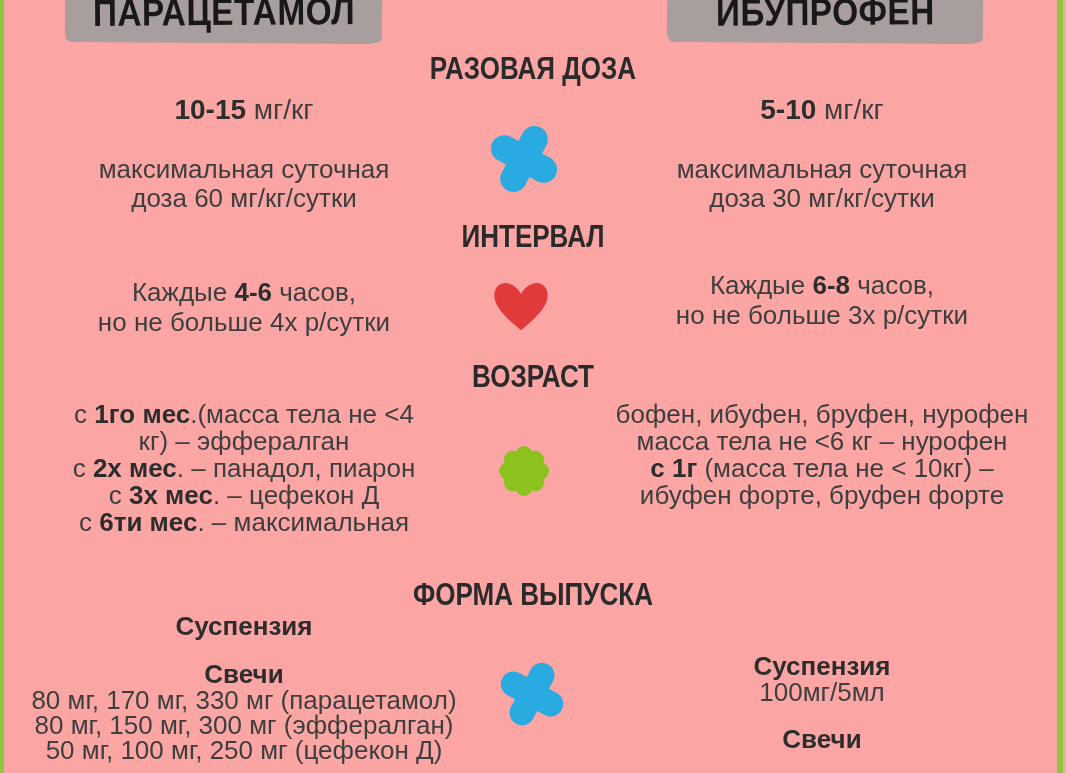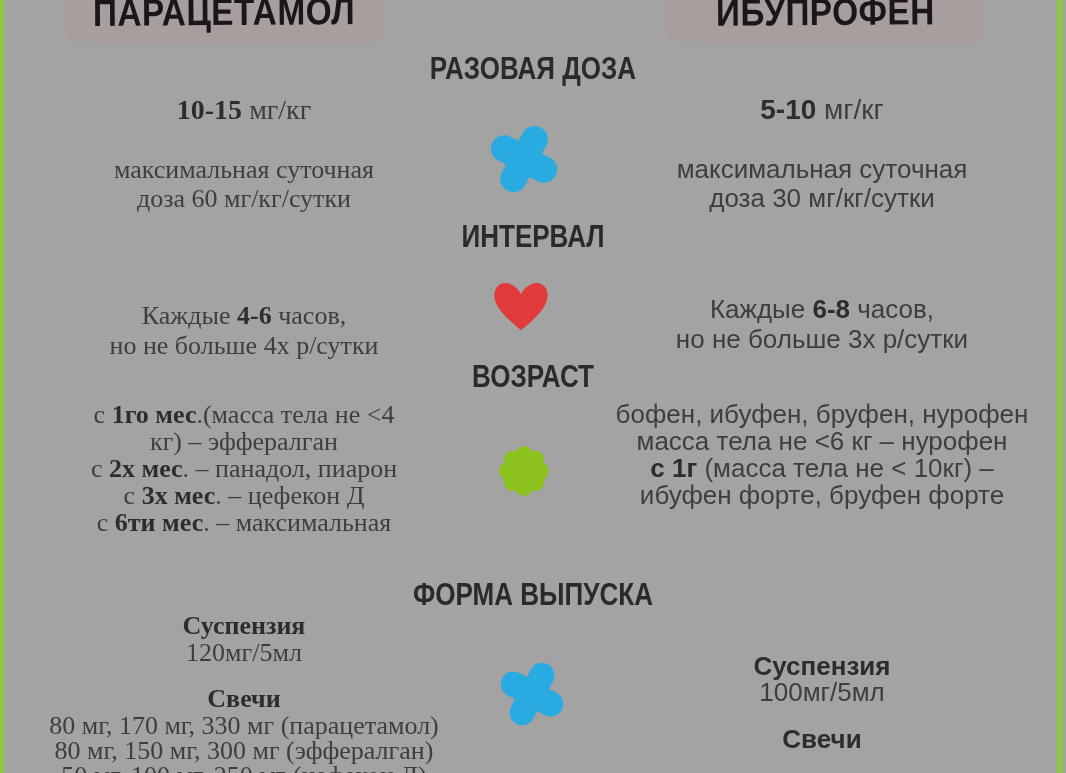--- a/index.html
+++ b/index.html
@@ -3,21 +3,21 @@
 <meta charset="utf-8">
 <style>
   html, body { margin: 0; padding: 0; }
   body {
     width: 1066px; height: 773px;
     background: #ffffff;
     font-family: "Liberation Sans", sans-serif;
     overflow: hidden;
     position: relative;
   }
-  .poster { position: absolute; inset: 0; overflow: hidden; background: #a3a3a3; }
+  .poster { position: absolute; inset: 0; overflow: hidden; background: #fca5a5; }
 
   .stripe { position: absolute; top: 0; height: 100%; background: var(--border-green); }
   .stripe-left  { left: 0; width: 4px; }
   .stripe-right { right: 3px; width: 6px; }
 
   .drug-header {
     position: absolute; top: -16px; height: 56px;
     background: var(--header-bg);
     transform: rotate(-0.4deg);
     border-radius: 4px 14px 5px 16px / 10px 5px 12px 6px;
@@ -50,26 +50,26 @@
   }
 
   .icon-wrap { position: absolute; }
   .icon-wrap svg { display: block; width: 100%; height: 100%; }
 
   .tblock {
     position: absolute; text-align: center;
     font-size: 26px; color: var(--body-text);
     white-space: nowrap;
   }
-  .lcol { left: 20px;  width: 448px; font-family: Liberation Serif, serif; }
+  .lcol { left: 20px;  width: 448px; }
   .rcol { left: 598px; width: 448px; }
 
   .dose-value { font-size: 28px; line-height: 28px; }
   .max-dose   { line-height: 29px; }
-  .interval-block { line-height: 30px; margin-top: 24px; }
+  .interval-block { line-height: 30px; }
   .age-block  { line-height: 27px; }
 
   .form-title { font-weight: 700; line-height: 28px; color: #2e2d2d; }
   .form-line  { line-height: 25px; }
   .form-gap   { height: 20px; }
   .form-gap-sm { height: 20px; }
 
   b, .seg-b { font-weight: 700; color: #2e2d2d; }
 </style>
 </head>
@@ -144,21 +144,20 @@
   <div class="tblock lcol age-block" style="top:401px">
     <div><span>с </span><span class="seg-b">1го мес</span><span>.(масса тела не &lt;4</span></div>
     <div><span>кг) – эффералган</span></div>
     <div><span>с </span><span class="seg-b">2х мес</span><span>. – панадол, пиарон</span></div>
     <div><span>с </span><span class="seg-b">3х мес</span><span>. – цефекон Д</span></div>
     <div><span>с </span><span class="seg-b">6ти мес</span><span>. – максимальная</span></div>
   </div>
 
   <div class="tblock lcol" style="top:612px">
     <div class="form-title">Суспензия</div>
-    <div class="form-line">120мг/5мл</div>
     <div class="form-gap"></div>
     <div class="form-title">Свечи</div>
     <div class="form-line">80 мг, 170 мг, 330 мг (парацетамол)</div>
     <div class="form-line">80 мг, 150 мг, 300 мг (эффералган)</div>
     <div class="form-line">50 мг, 100 мг, 250 мг (цефекон Д)</div>
   </div>
 
   <div class="tblock rcol dose-value" style="top:96px"><span class="seg-b">5-10</span><span> мг/кг</span></div>
 
   <div class="tblock rcol max-dose" style="top:155px">

